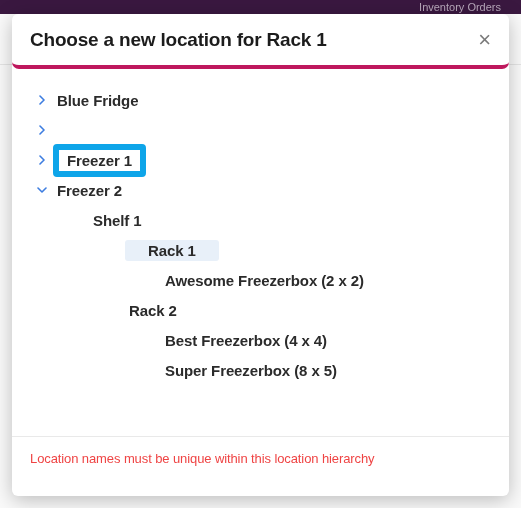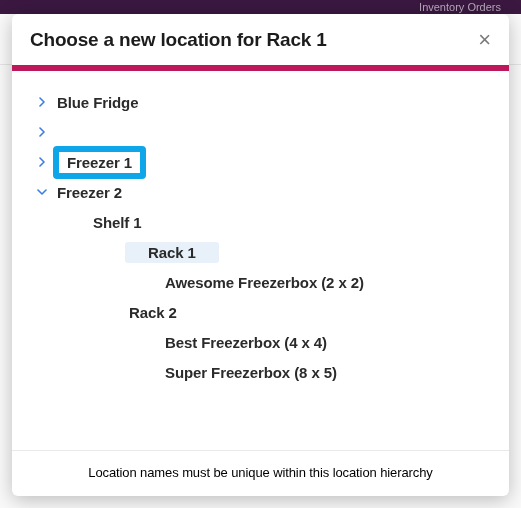--- a/index.html
+++ b/index.html
@@ -41,24 +41,25 @@
       right: 12px;
       bottom: 12px;
       background: #fff;
       border-radius: 6px;
       box-shadow: 0 4px 20px rgba(0,0,0,0.25);
       display: flex;
       flex-direction: column;
     }
     .modal-header {
       padding: 15px 18px 14px 18px;
-      border-bottom: 6px solid #be185d;
+      border-bottom: 4px solid #be185d;
       display: flex;
       align-items: center;
       justify-content: space-between;
+      border-radius: 7px;
     }
     .modal-title {
       font-size: 19px;
       font-weight: 600;
       color: #1c1c1c;
       letter-spacing: -0.2px;
     }
     .close-btn {
       font-size: 22px;
       color: #7a7a7a;
@@ -107,24 +108,24 @@
     }
     .node-label.highlighted {
       background: #e8f0f9;
       padding: 2px 23px;
     }
     .modal-footer {
       border-top: 1px solid #e9e9e9;
       padding: 14px 18px 16px 18px;
     }
     .error-msg {
-      color: #000000;
+      color: #ef4444;
       font-size: 13px;
+      margin-bottom: 14px;
       letter-spacing: -0.1px;
-      text-align: center;
     }
     .btn-row { display: flex; gap: 10px; }
     .btn {
       font-size: 15px;
       padding: 8px 16px;
       border-radius: 5px;
       cursor: pointer;
       border: 1px solid transparent;
       letter-spacing: -0.1px;
     }

